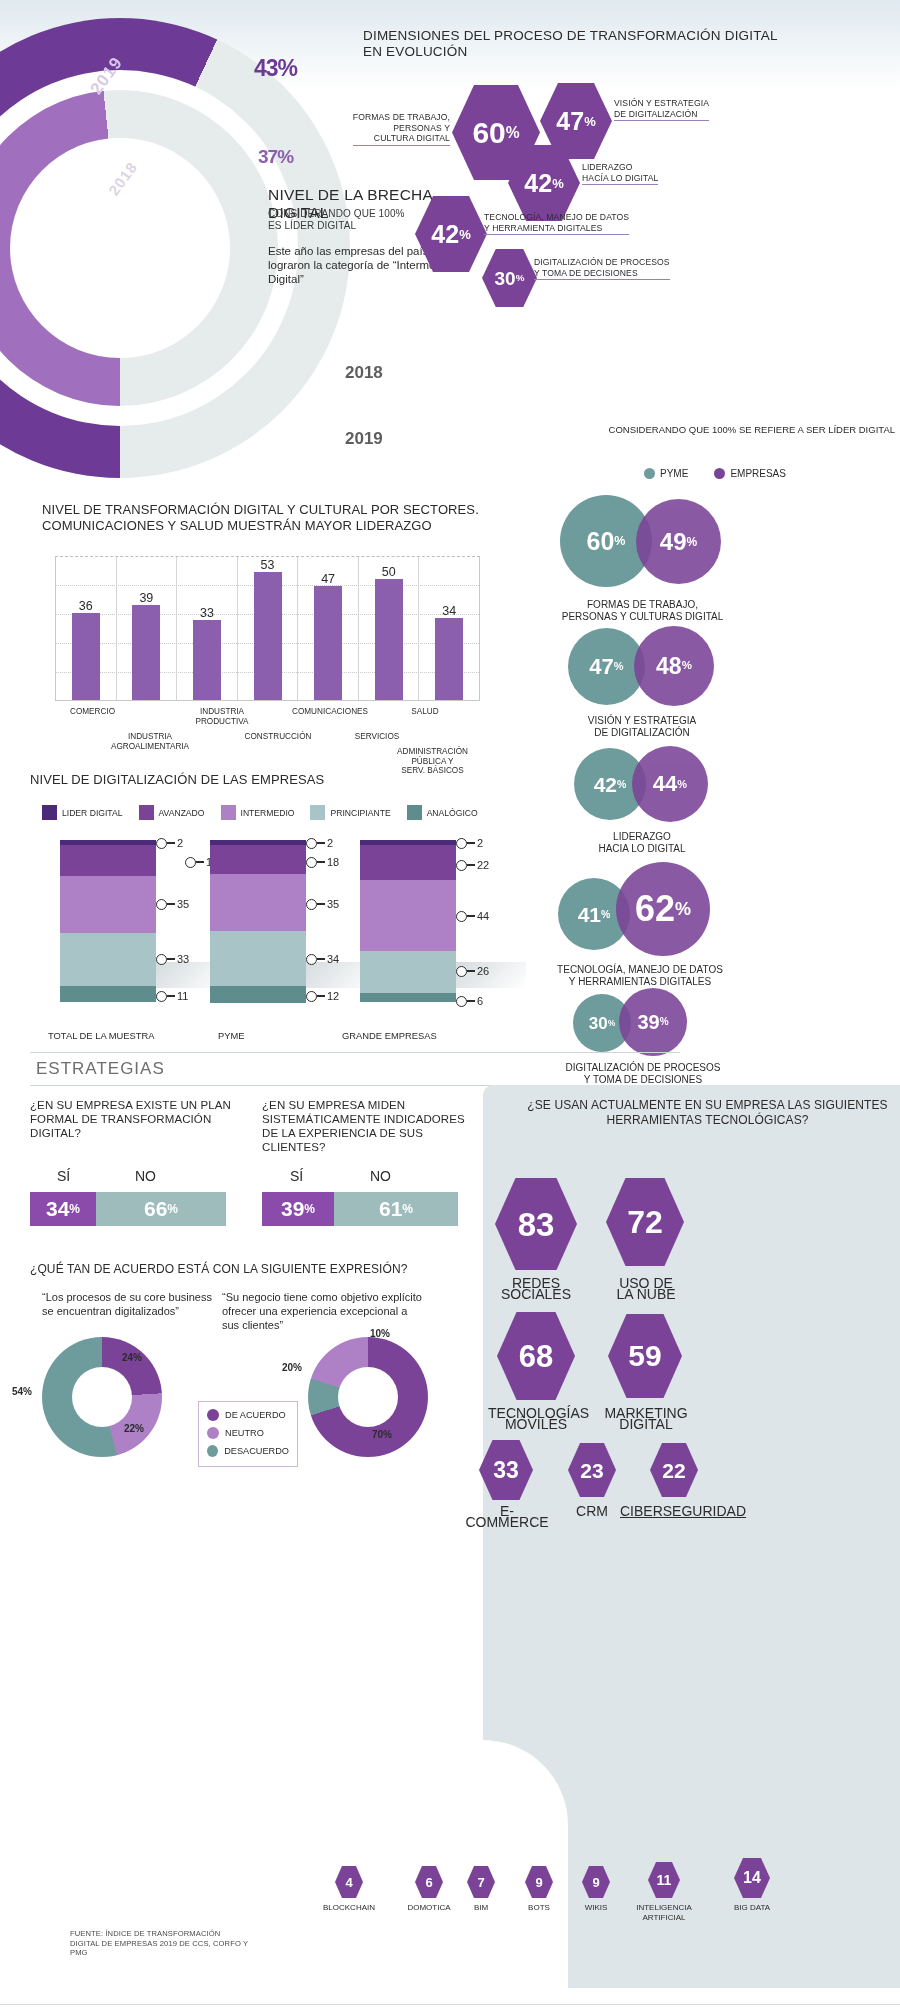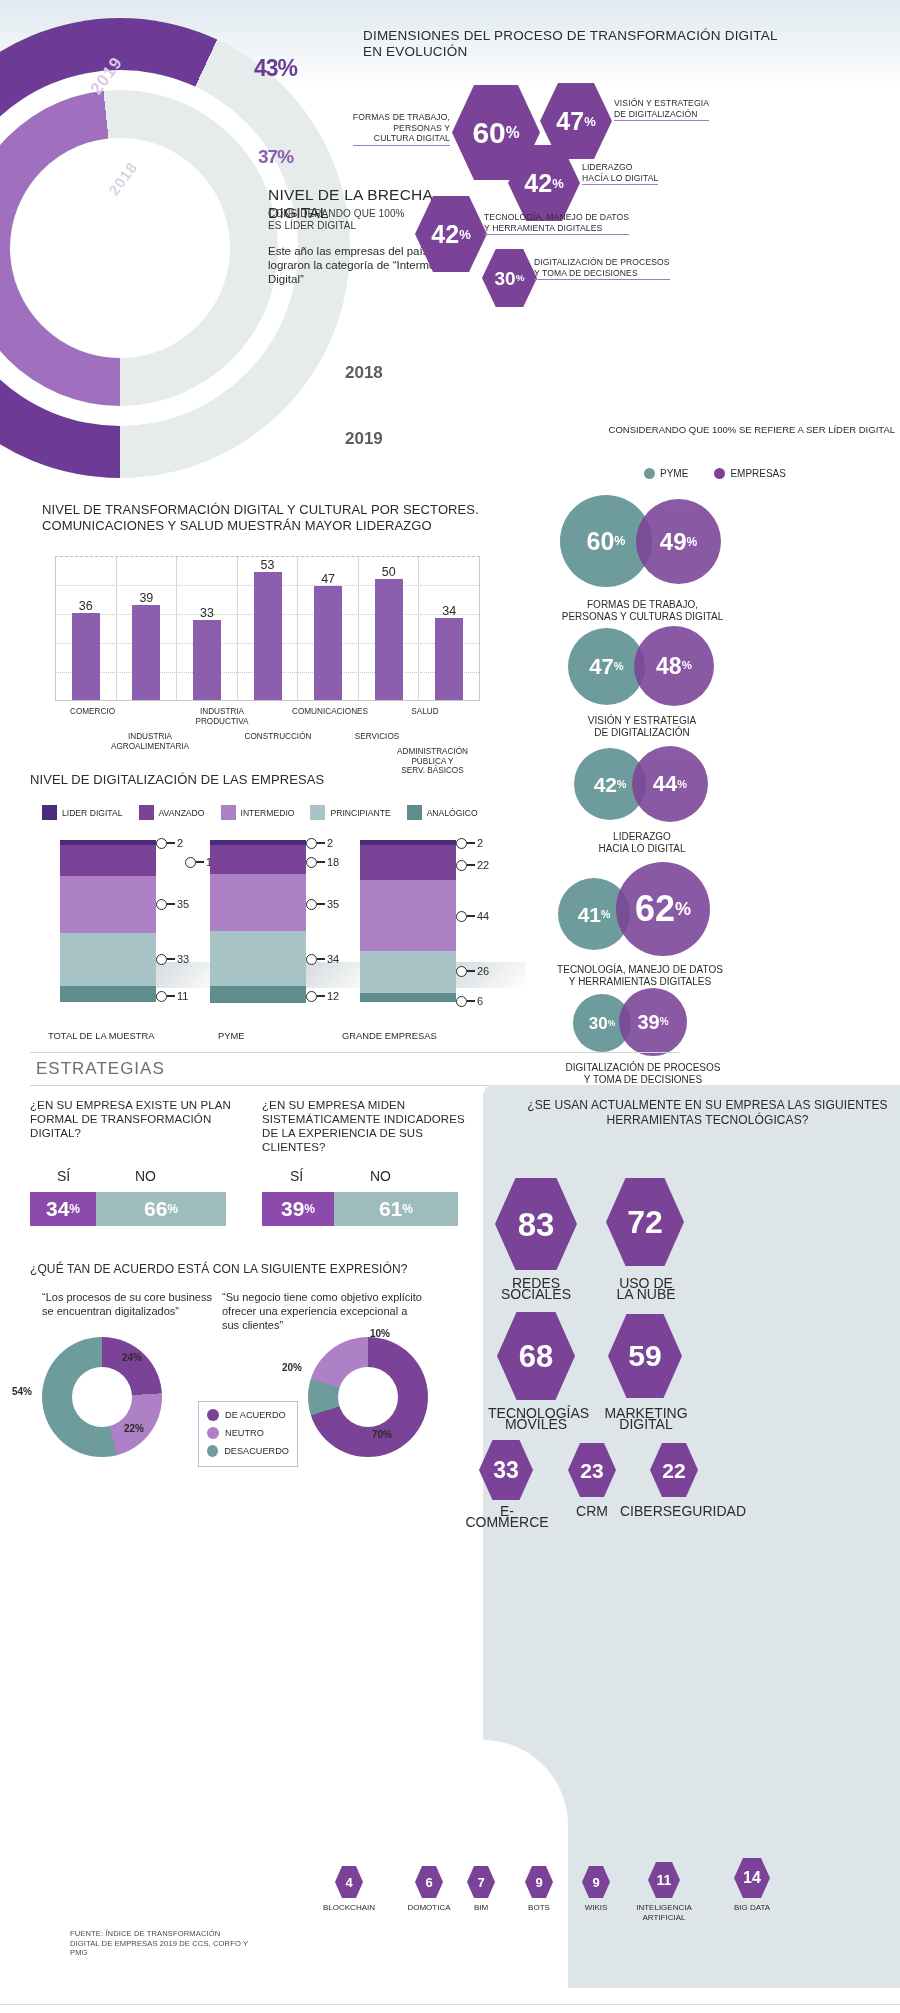--- a/index.html
+++ b/index.html
@@ -648,21 +648,21 @@
         <span>23</span>
       </div>
   </div>
   <div class="toolcap" style="left:558px; top:1506px; width:68px;">CRM</div>
 
   <div class="toolhex" style="left:650px; top:1443px;">
     <div class="hex" style="width:48px;height:54px;font-size:21px;">
         <span>22</span>
       </div>
   </div>
-  <div class="toolcap" style="left:620px; top:1506px; width:108px;">CIBERSEGURIDAD</div>
+  <div class="toolcap" style="left:620px; top:1506px; width:108px;text-decoration:underline;">CIBERSEGURIDAD</div>
 
   <div class="toolhex" style="left:335px; top:1866px;">
     <div class="hex" style="width:28px;height:32px;font-size:13px;">
         <span>4</span>
       </div>
   </div>
   <div class="smallcap" style="left:313px; top:1903px; width:72px;">BLOCKCHAIN</div>
 
   <div class="toolhex" style="left:415px; top:1866px;">
     <div class="hex" style="width:28px;height:32px;font-size:13px;">

